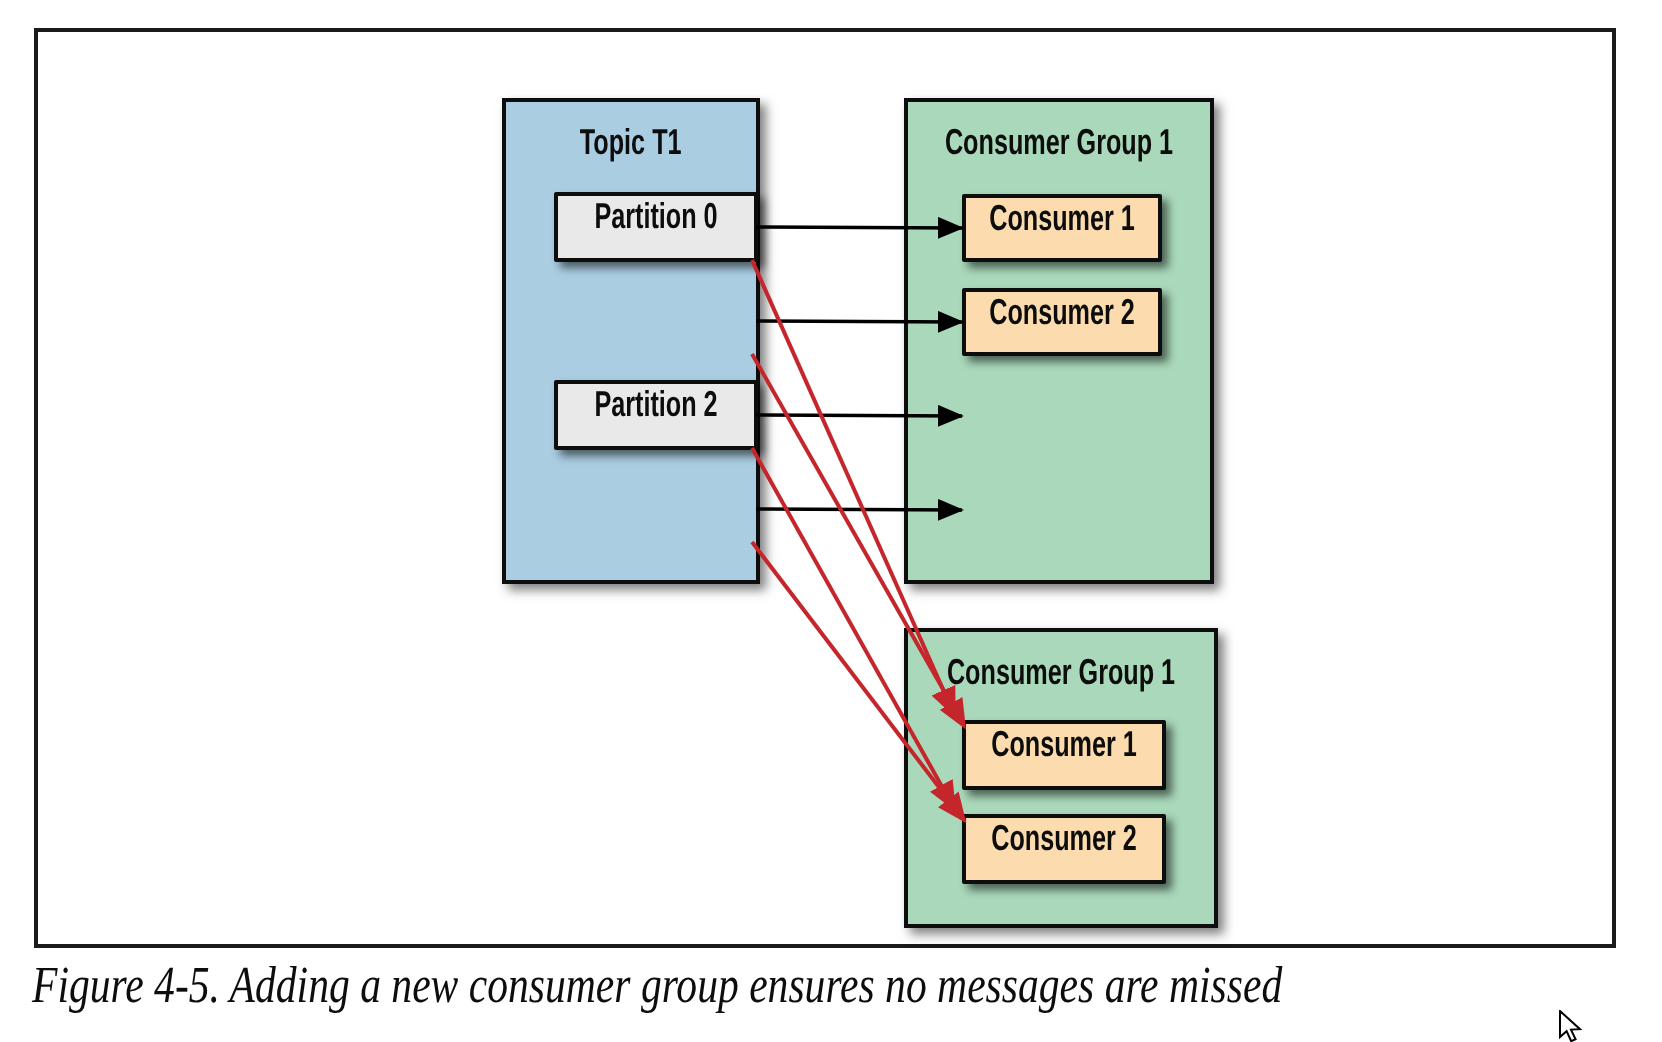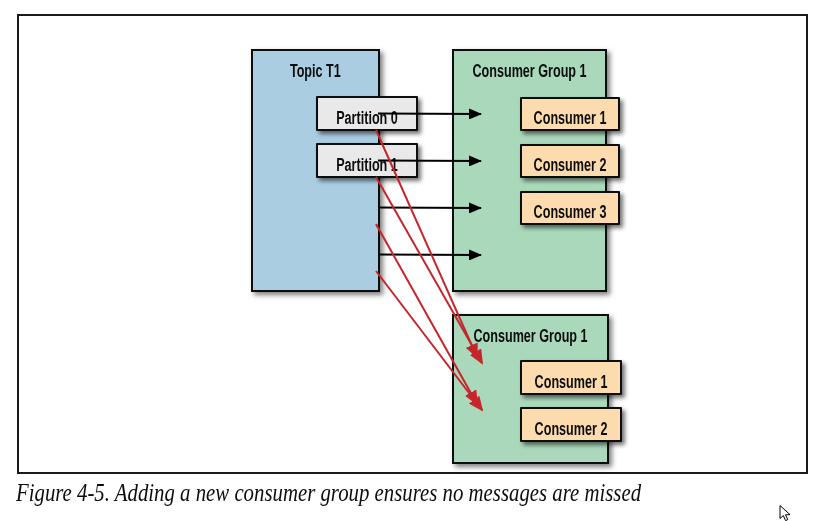--- a/index.html
+++ b/index.html
@@ -26,24 +26,23 @@
   .group1-box{left:433px;top:33px;width:155px;height:243px;background:var(--group-fill);}
   .group2-box{left:433px;top:298px;width:157px;height:150px;background:var(--group-fill);}
   .box-title{
     position:absolute;left:0;right:0;top:9px;height:22px;
     display:flex;align-items:center;justify-content:center;
     font-weight:bold;font-size:18px;white-space:nowrap;
   }
   .box-title > span, .leaf-label{display:inline-block;transform:scaleX(.70);transform-origin:center;white-space:nowrap;}
   .leaf-box{
     position:absolute;box-sizing:border-box;border:2px solid var(--ink);border-radius:1px;
-    display:flex;align-items:flex-end;justify-content:center;
+    display:flex;align-items:flex-start;justify-content:center;
     font-weight:bold;font-size:18px;
     box-shadow:3px 3px 4px rgba(0,0,0,.55);
-    margin-left:39px;
   }
   .partition{left:24px;width:102px;height:35px;background:var(--partition-fill);}
   .partition.p0{top:45px}.partition.p1{top:92px}.partition.p2{top:139px}.partition.p3{top:186px}
   .g1-consumer{left:27px;width:100px;height:34px;background:var(--consumer-fill);}
   .g1-consumer.c0{top:46px}.g1-consumer.c1{top:93px}.g1-consumer.c2{top:140px}.g1-consumer.c3{top:187px}
   .g2-consumer{left:27px;width:102px;height:35px;background:var(--consumer-fill);}
   .g2-consumer.c0{top:44px}.g2-consumer.c1{top:91px}
   #wires{position:absolute;left:0;top:0;width:831px;height:521px;pointer-events:none;}
   .wire-black{stroke:var(--line-black);stroke-width:1.8px;}
   .wire-red{stroke:var(--line-red);stroke-width:2px;}
@@ -60,37 +59,34 @@
 
 <div class="figure-frame">
 
   <div class="node-box group-box topic-box">
     <div class="box-title">
         <span>Topic T1</span>
       </div>
     <div class="leaf-box partition p0">
         <span class="leaf-label">Partition 0</span>
       </div>
-    <div class="leaf-box partition p1">
-        <span class="leaf-label">Partition 1</span>
+    <div class="leaf-box partition p2">
+        <span class="leaf-label">Partition 2</span>
       </div>
   </div>
 
   <div class="node-box group-box group1-box">
     <div class="box-title">
         <span>Consumer Group 1</span>
       </div>
     <div class="leaf-box g1-consumer c0">
         <span class="leaf-label">Consumer 1</span>
       </div>
     <div class="leaf-box g1-consumer c1">
         <span class="leaf-label">Consumer 2</span>
-      </div>
-    <div class="leaf-box g1-consumer c2">
-        <span class="leaf-label">Consumer 3</span>
       </div>
   </div>
 
   <div class="node-box group-box group2-box">
     <div class="box-title">
         <span>Consumer Group 1</span>
       </div>
     <div class="leaf-box g2-consumer c0">
         <span class="leaf-label">Consumer 1</span>
       </div>

